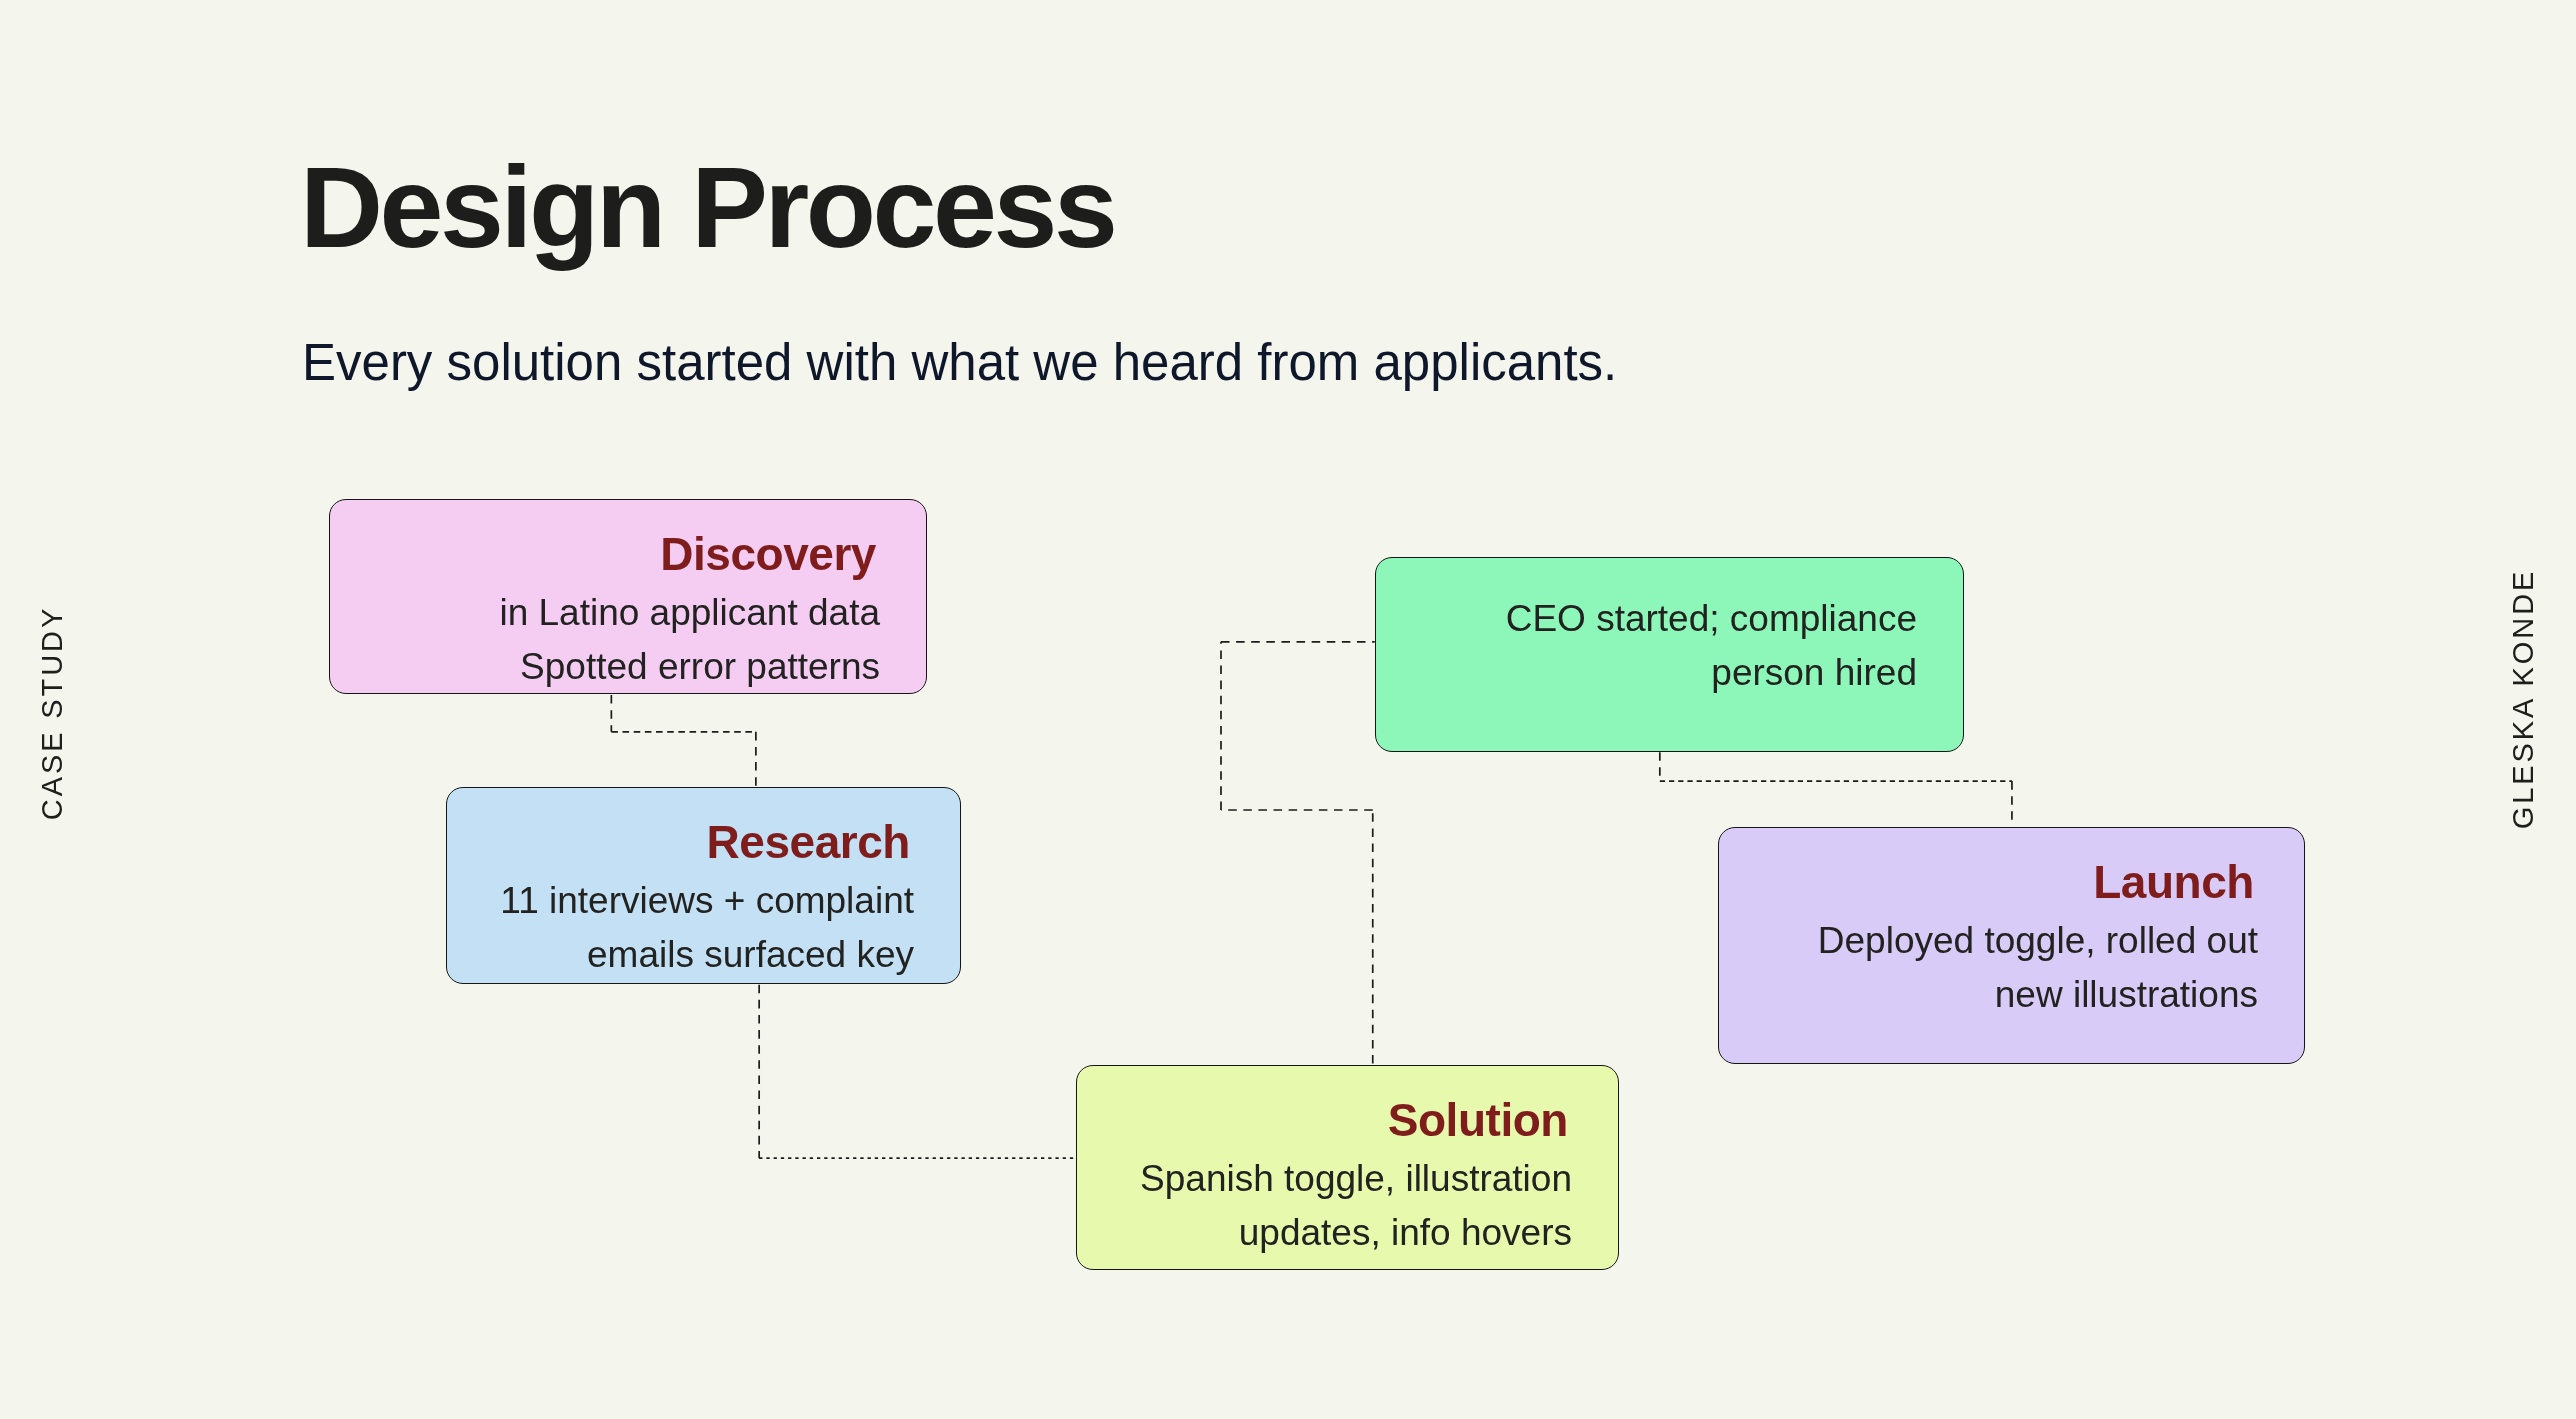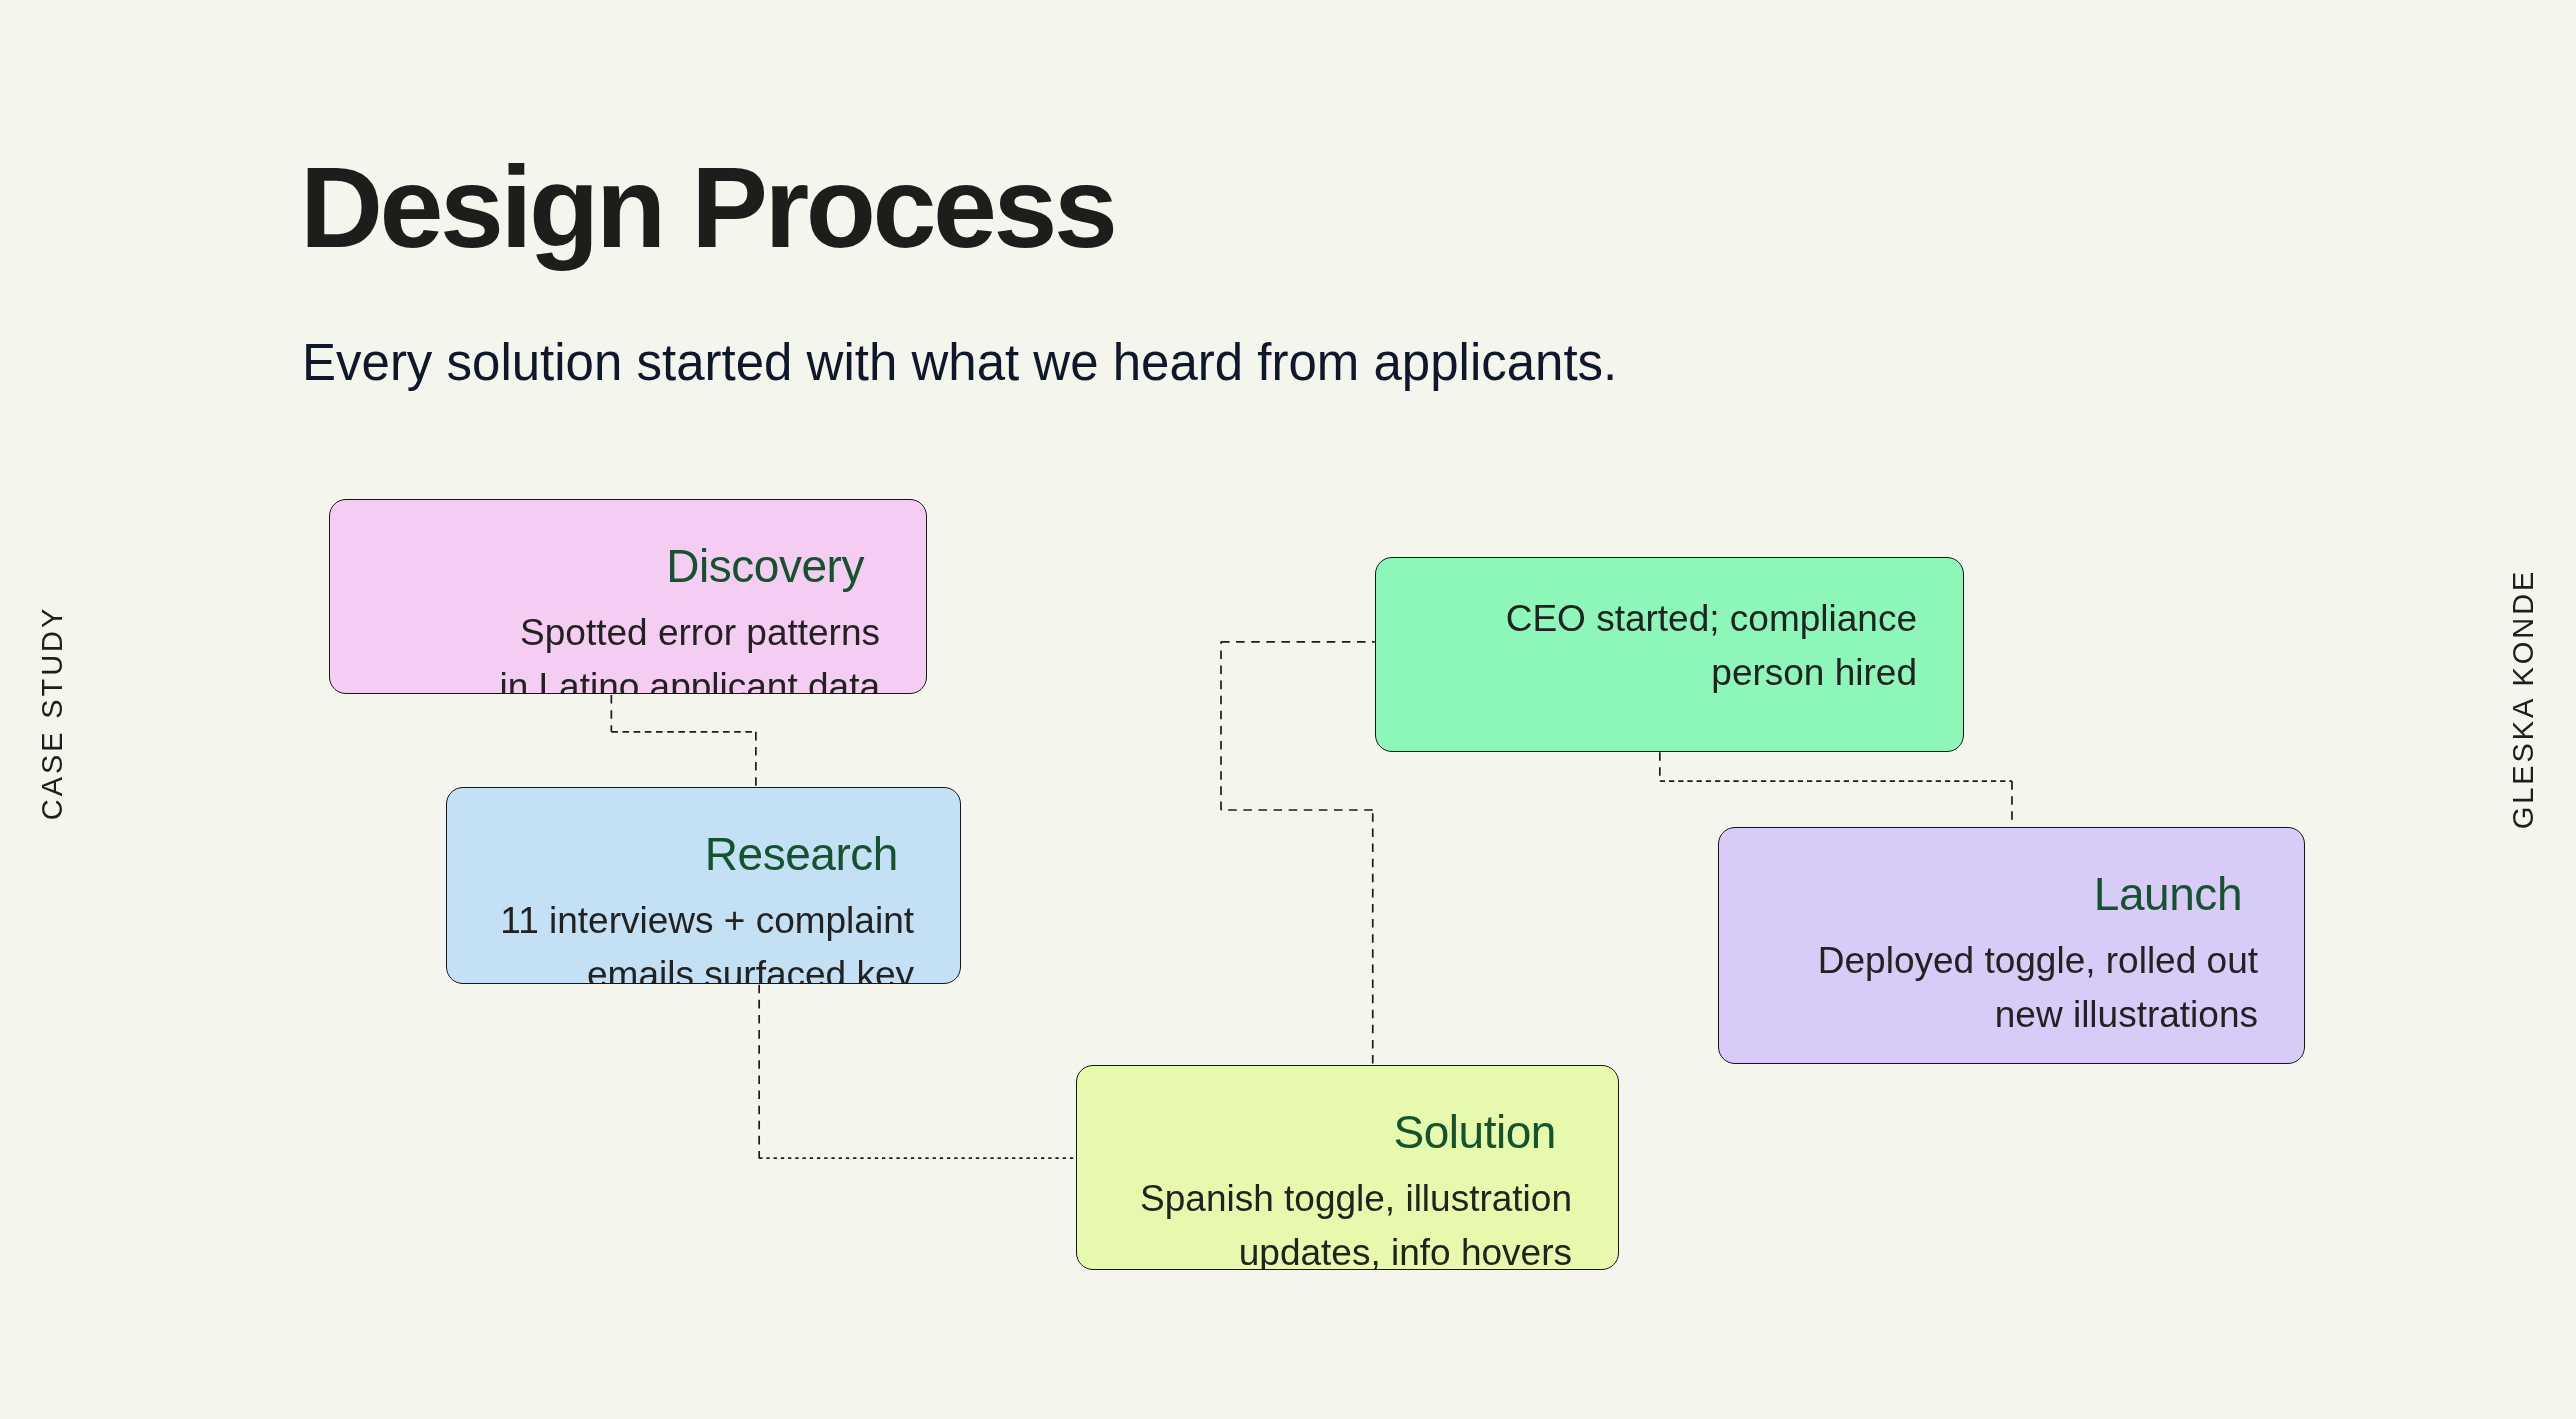--- a/index.html
+++ b/index.html
@@ -70,26 +70,26 @@
 
   .card {
     position: absolute;
     box-sizing: border-box;
     border: 1.7px solid #161616;
     border-radius: 17px;
     padding: 26px 46px;
     overflow: hidden;
   }
   .card h2 {
-    margin: 16px;
+    margin: 4px;
     font-size: 46px;
     line-height: 1.05;
-    font-weight: 400;
+    font-weight: 700;
     letter-spacing: -0.01em;
-    color: #14532d;
+    color: #7f1d1d;
   }
   .card .body {
     margin-top: 8px;
     font-size: 37px;
     line-height: 1.45;
     font-weight: 400;
     color: #222220;
   }
   .card-discovery { left: 329px;  top: 499px;  width: 598px; height: 195px; }
   .card-research  { left: 446px;  top: 787px; width: 515px; height: 197px; }
@@ -123,22 +123,22 @@
     <path class="dash-long" d="M1858,977 L2092,977"></path>
 
     <path class="dash-long" d="M2526,1145 L2526,1189"></path>
     <path class="dash-semi" d="M2526,1189 L3062,1189"></path>
     <path class="dash-long" d="M3062,1189 L3062,1257"></path>
   </svg>
 
   <div class="card card-discovery" style="background: rgb(245, 205, 243);">
     <h2>Discovery</h2>
     <div class="body">
+      <div>in Latino applicant data</div>
       <div>Spotted error patterns</div>
-      <div>in Latino applicant data</div>
     </div>
   </div>
 
   <div class="card card-research" style="background: rgb(195, 224, 245);">
     <h2>Research</h2>
     <div class="body">
       <div>11 interviews + complaint</div>
       <div>emails surfaced key issues</div>
     </div>
   </div>

